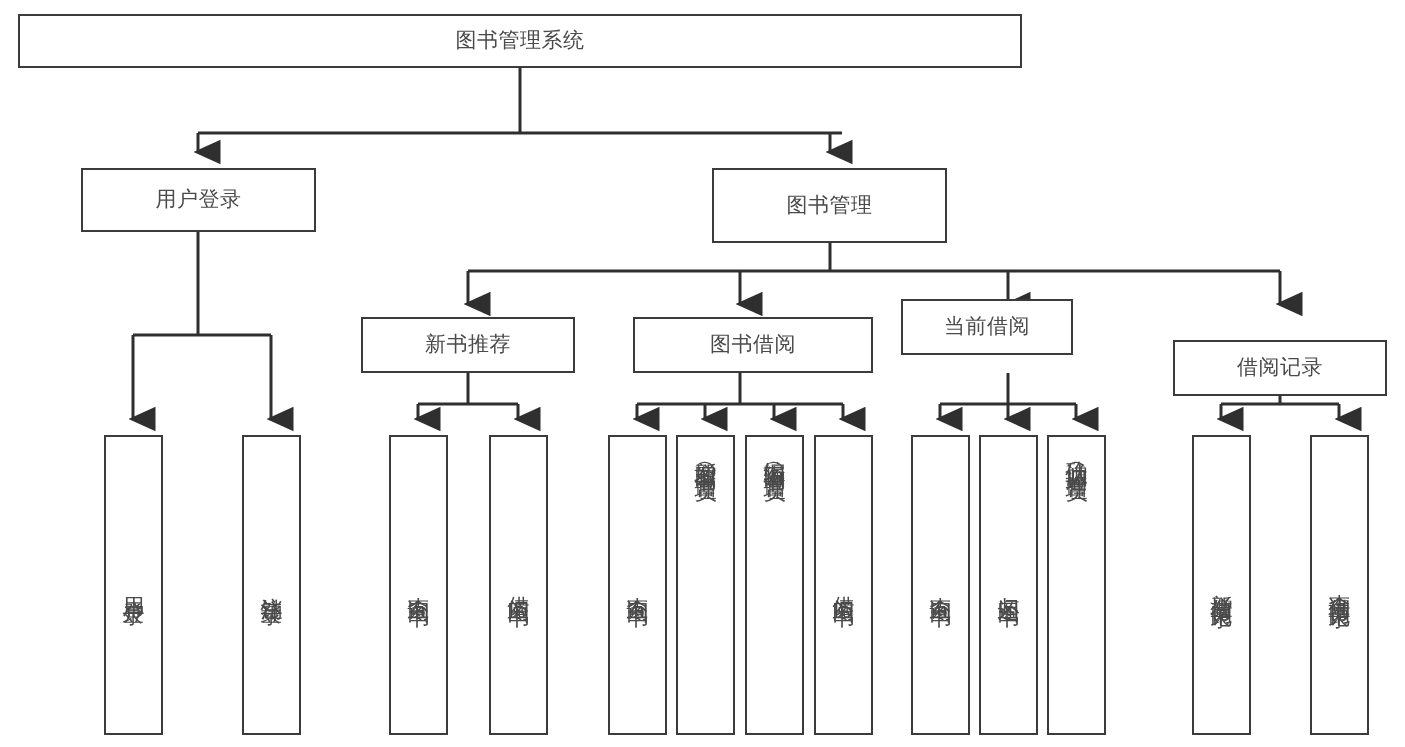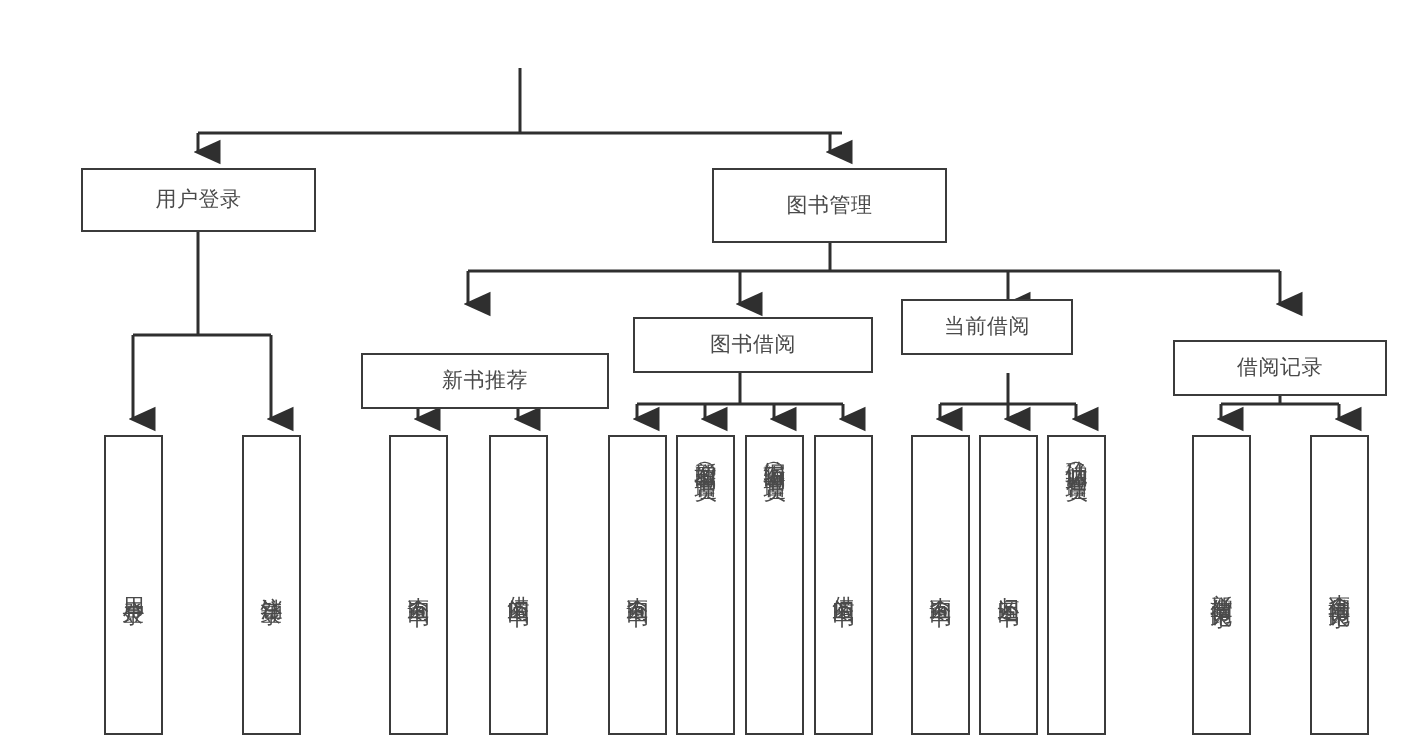--- a/index.html
+++ b/index.html
@@ -114,29 +114,32 @@
       <path d="M 1008 404 L 1008 419" marker-end="url(#arrow)"></path>
       <path d="M 1076 404 L 1076 419" marker-end="url(#arrow)"></path>
 
       <path d="M 1280 373 L 1280 404"></path>
       <path d="M 1221 404 L 1339 404"></path>
       <path d="M 1221 404 L 1221 419" marker-end="url(#arrow)"></path>
       <path d="M 1339 404 L 1339 419" marker-end="url(#arrow)"></path>
     </g>
   </svg>
 
+  <div class="node" style="left:18px; top:14px; width:1004px; height:54px;">
+    <span class="node-label">图书管理系统</span>
+  </div>
 
   <div class="node" style="left:81px; top:168px; width:235px; height:64px;">
     <span class="node-label">用户登录</span>
   </div>
   <div class="node" style="left:712px; top:168px; width:235px; height:75px;">
     <span class="node-label">图书管理</span>
   </div>
 
-  <div class="node" style="left:361px; top:317px; width:248px; height:56px;margin-top:36px;">
+  <div class="node" style="left:361px; top:317px; width:214px; height:56px;">
     <span class="node-label">新书推荐</span>
   </div>
   <div class="node" style="left:633px; top:317px; width:240px; height:56px;">
     <span class="node-label">图书借阅</span>
   </div>
   <div class="node" style="left:901px; top:299px; width:172px; height:56px;">
     <span class="node-label">当前借阅</span>
   </div>
   <div class="node" style="left:1173px; top:317px; width:214px; height:56px;margin-top:23px;">
     <span class="node-label">借阅记录</span>

